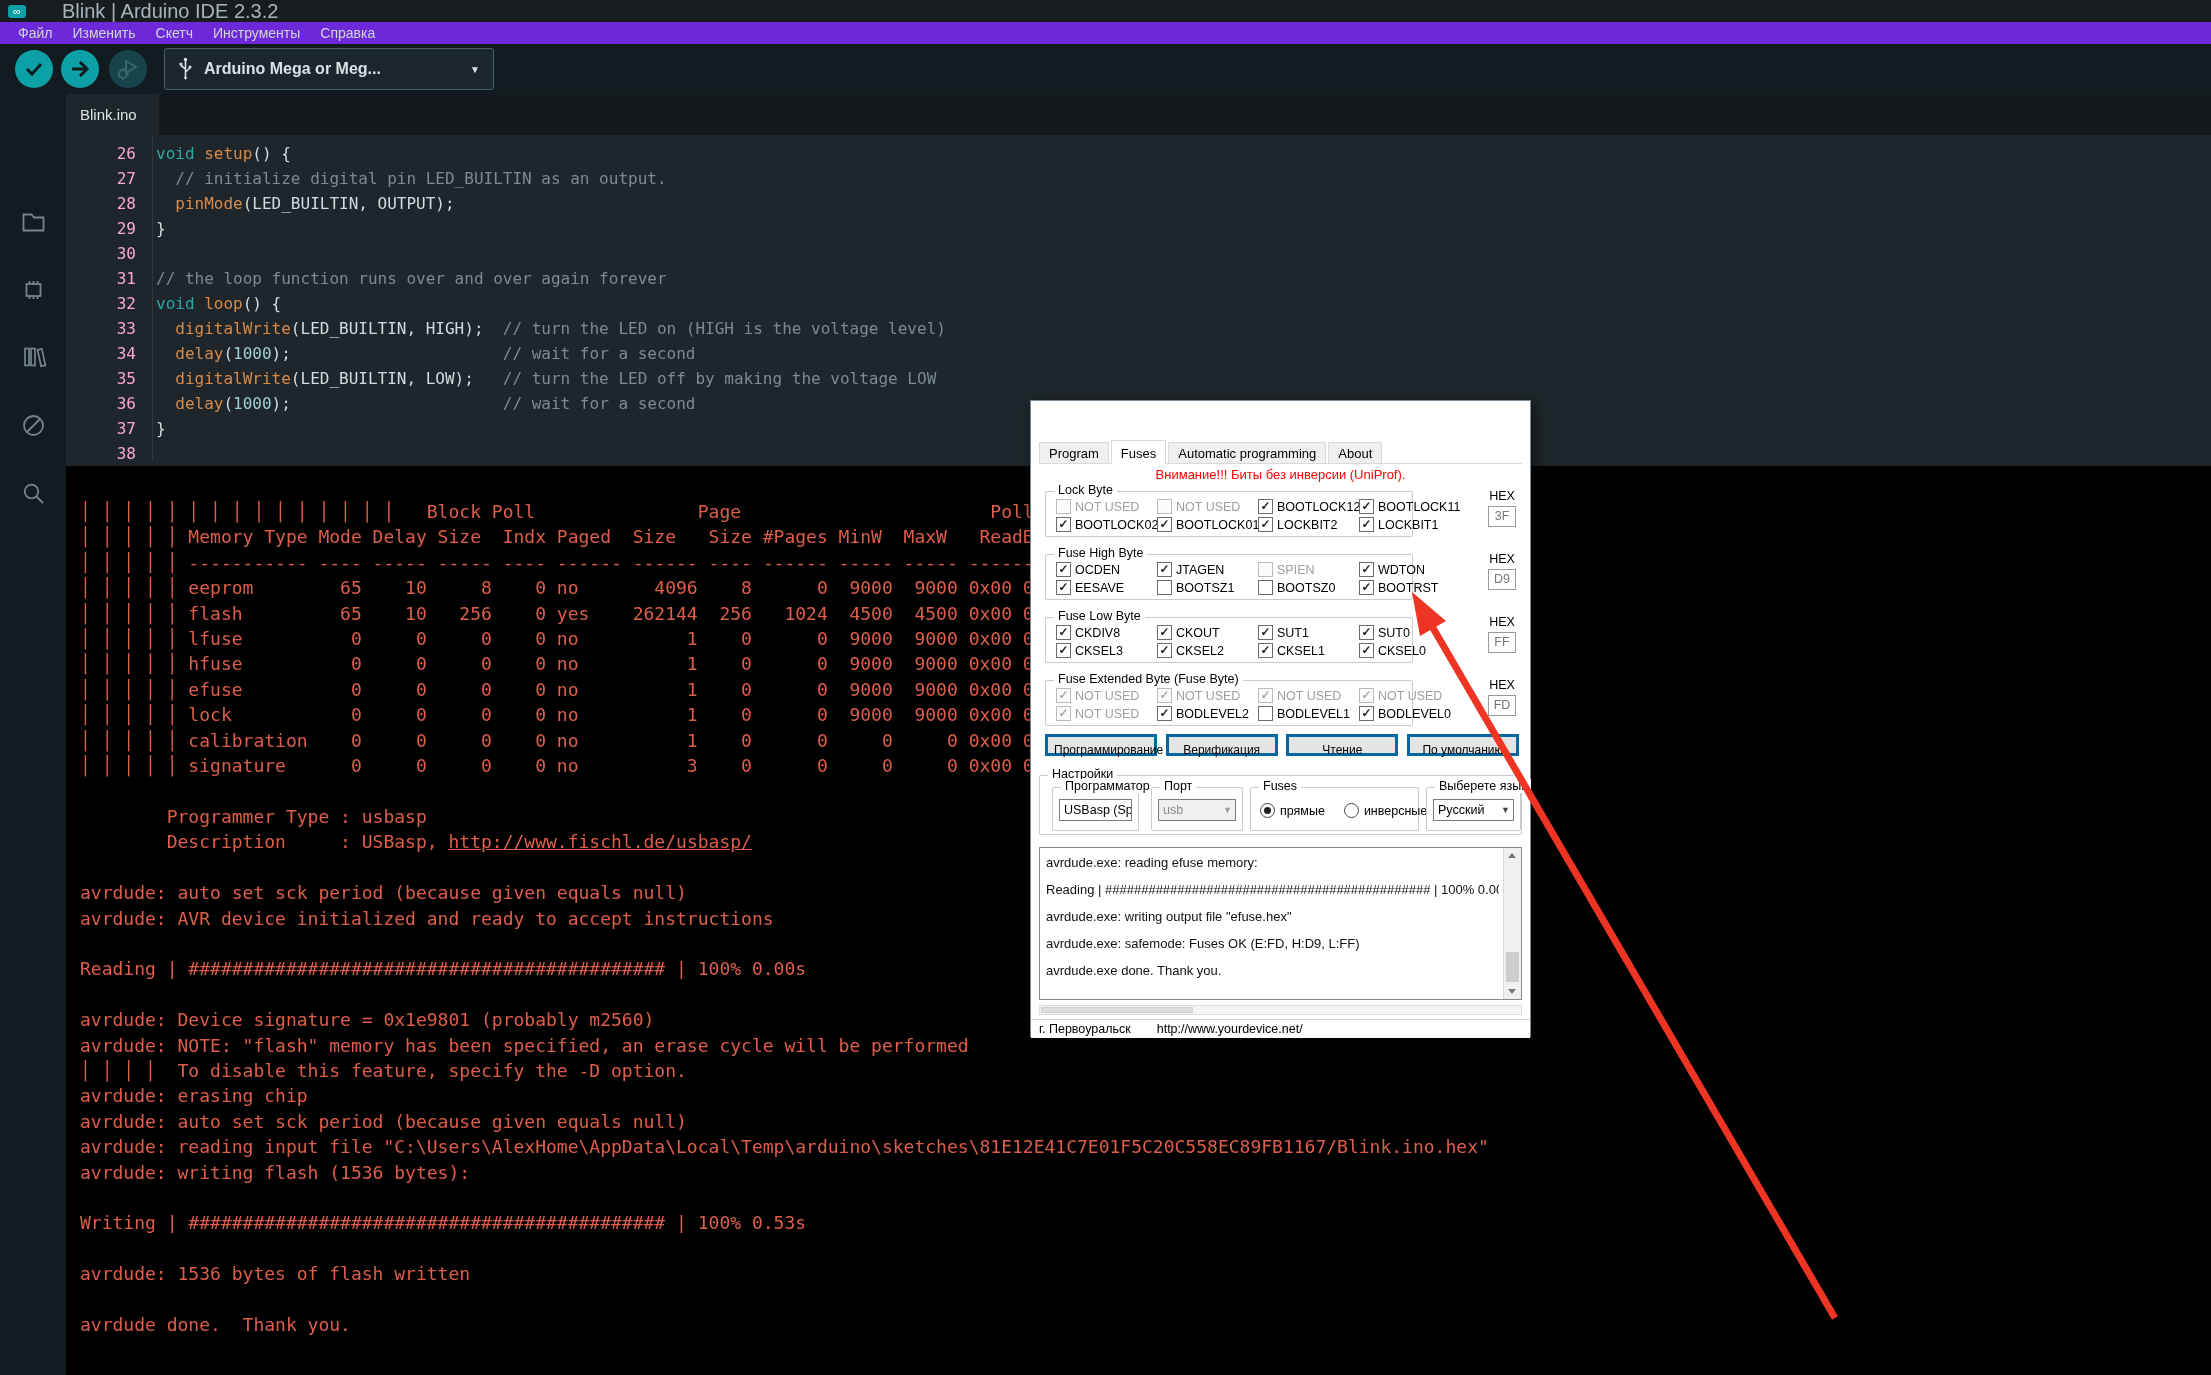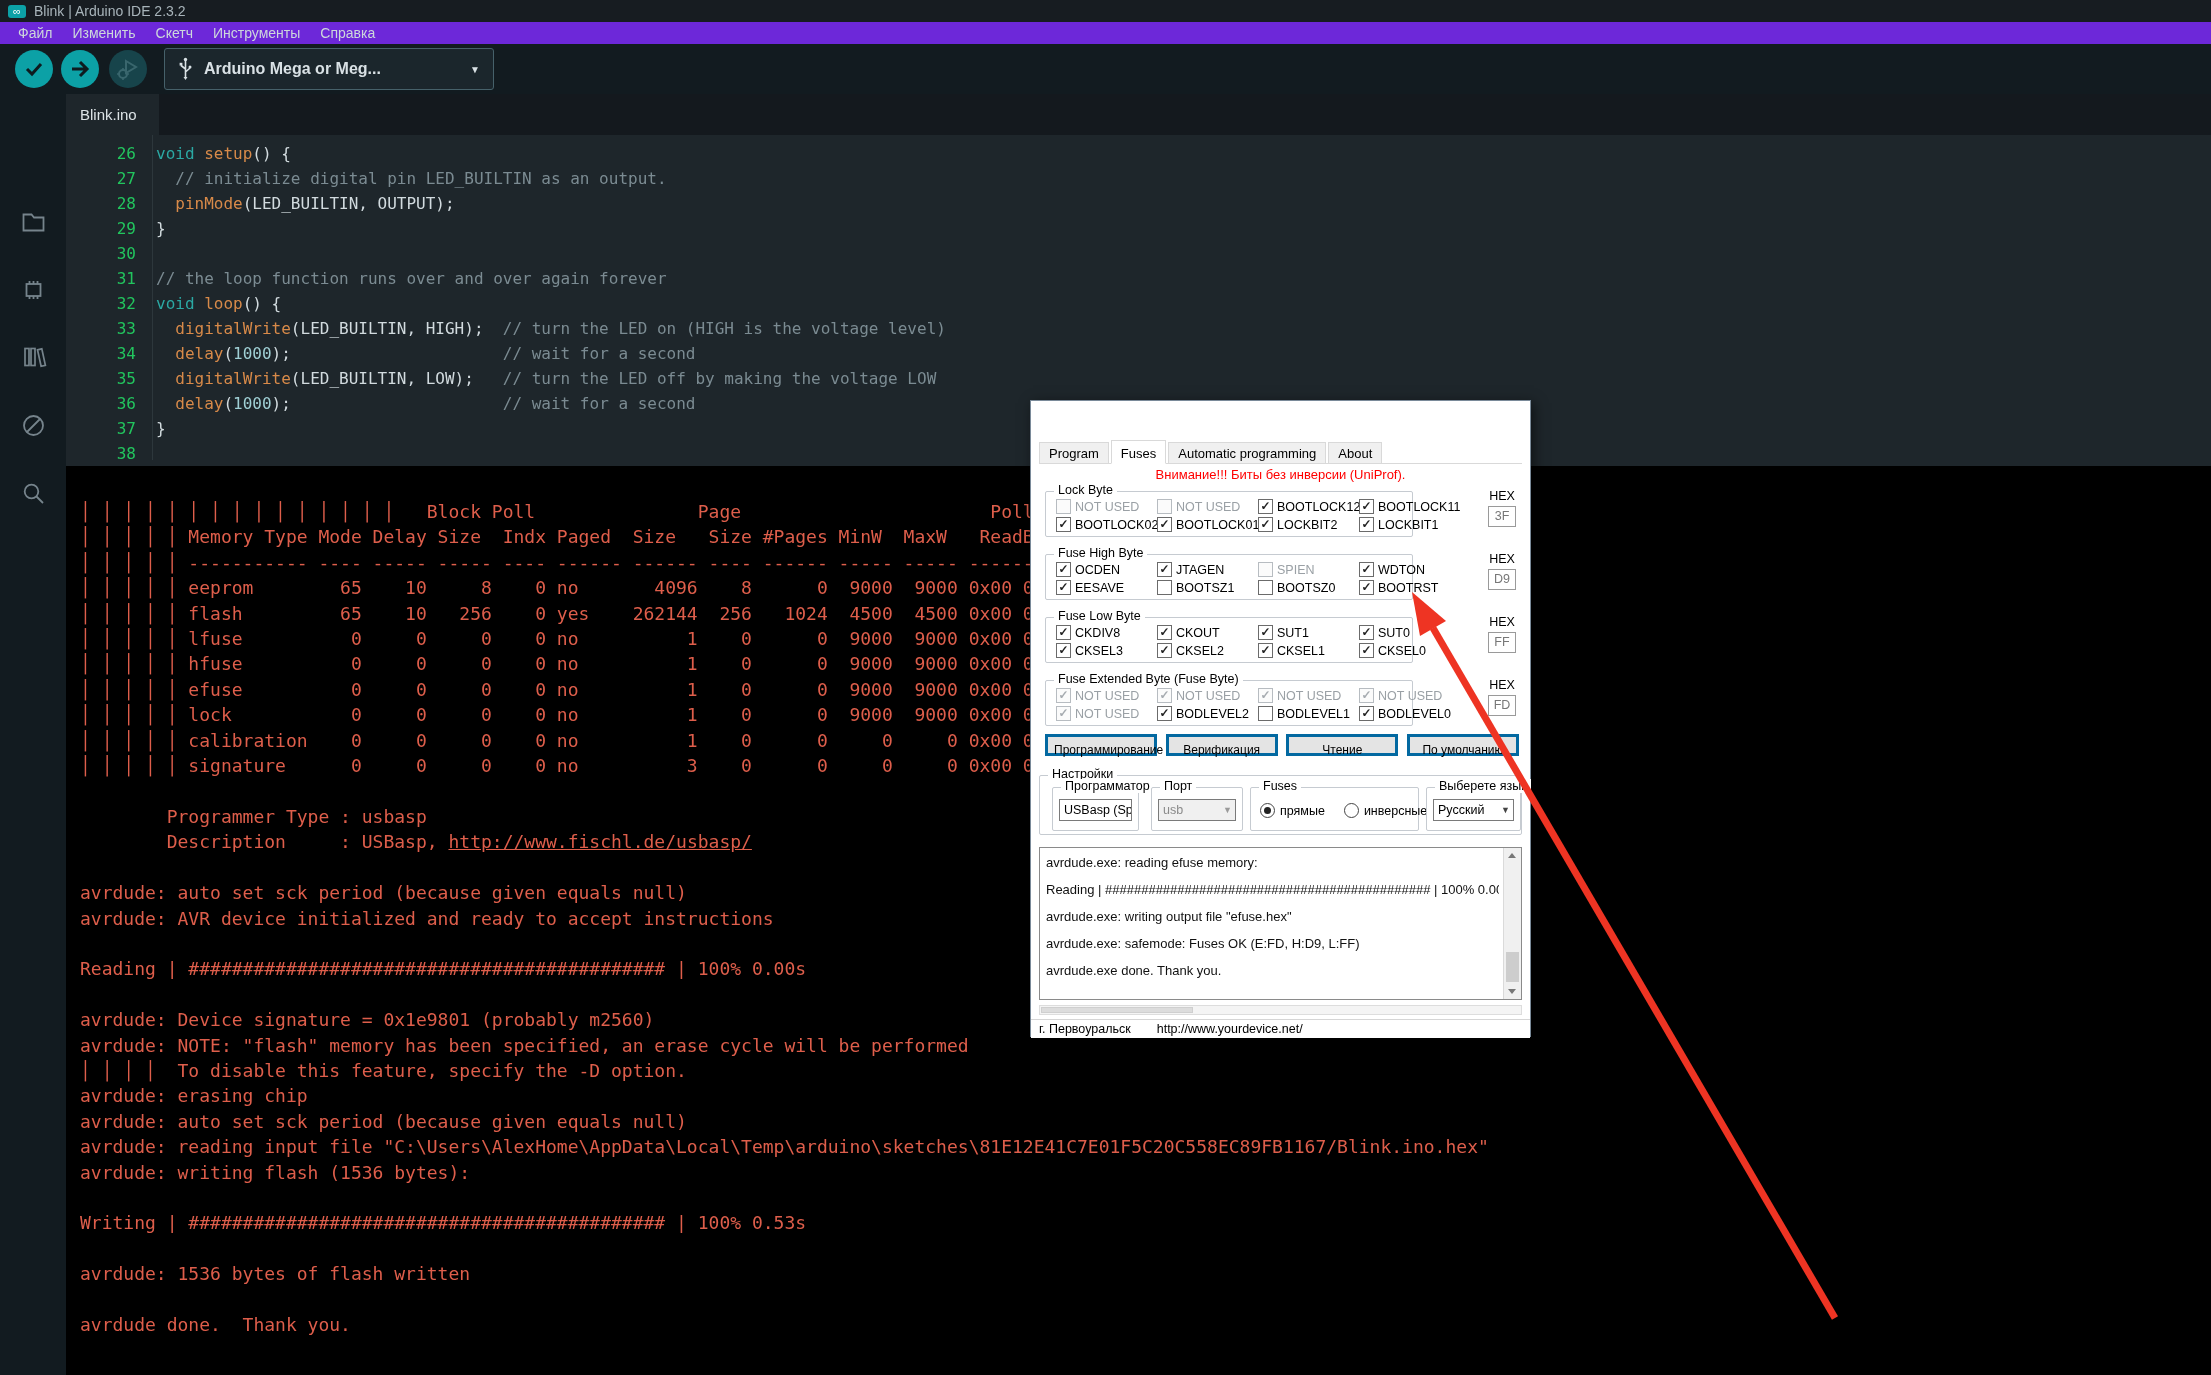--- a/index.html
+++ b/index.html
@@ -4,21 +4,21 @@
 <style>
   html,body{margin:0;padding:0;background:#000;}
   .app{position:relative;width:2211px;height:1375px;background:#000;overflow:hidden;
        font-family:"Liberation Sans",sans-serif;-webkit-font-smoothing:antialiased;}
 
   
   .titlebar{position:absolute;left:0;top:0;right:0;height:22px;background:#171C21;
             display:flex;align-items:center;padding-left:8px;gap:8px;}
   .app-icon{width:18px;height:13px;background:#0CA1A6;border-radius:3px;color:#fff;
             font-size:11px;line-height:12px;text-align:center;flex:none;}
-  .title-text{color:#A8B4BA;font-size:14px;}
+  .title-text{color:#A8B4BA;font-size:20px;margin-left:28px;}
   .menubar{position:absolute;left:0;top:22px;right:0;height:22px;background:#6d28d9;
            display:flex;align-items:center;padding-left:8px;}
   .menu-item{color:#CDD7DB;font-size:14px;padding:0 10px;cursor:default;}
   .toolbar{position:absolute;left:0;top:44px;right:0;height:50px;background:#121B20;}
   .tb-btn{position:absolute;top:6px;width:38px;height:38px;border-radius:50%;
           display:flex;align-items:center;justify-content:center;}
   .tb-verify{left:15px;background:#0CA1A6;}
   .tb-upload{left:61px;background:#0CA1A6;}
   .tb-debug{left:109px;background:#17444B;}
   .board-select{position:absolute;left:164px;top:4px;width:302px;height:40px;background:#1B262C;
@@ -29,21 +29,21 @@
   
   .activitybar{position:absolute;left:0;top:94px;bottom:0;width:66px;background:#121B20;}
   .act-icon{position:absolute;left:0;width:66px;height:60px;display:flex;align-items:center;justify-content:center;}
 
   
   .tabstrip{position:absolute;left:66px;right:0;top:94px;height:41px;background:#14191E;}
   .etab{position:absolute;left:0;top:0;width:93px;height:41px;background:#1E262B;color:#DCE3E6;
         font-size:15px;display:flex;align-items:center;padding-left:14px;box-sizing:border-box;}
   .editor{position:absolute;left:66px;right:0;top:135px;height:331px;background:#1E262B;}
   .gutter{position:absolute;left:0;top:6px;width:70px;text-align:right;
-          font-family:"DejaVu Sans Mono",monospace;font-size:16px;color:#22c55e;}
+          font-family:"DejaVu Sans Mono",monospace;font-size:16px;color:#f9a8d4;}
   .gnum{height:25px;line-height:25px;}
   .indentline{position:absolute;left:86px;top:0;bottom:6px;width:1px;background:#2D373C;}
   .codelines{position:absolute;left:90px;top:6px;font-family:"DejaVu Sans Mono",monospace;
              font-size:16px;white-space:pre;}
   .cline{height:25px;line-height:25px;}
   .syn-k{color:#2BA9A4;} .syn-f{color:#D88A49;margin-top:6px;} .syn-n{color:#A0D0D5;text-align:center;}
   .syn-c{color:#7B8B92;} .syn-p{color:#D2DBDF;}
 
   
   .output-header{position:absolute;left:66px;right:0;top:466px;height:31px;background:#171C21;

